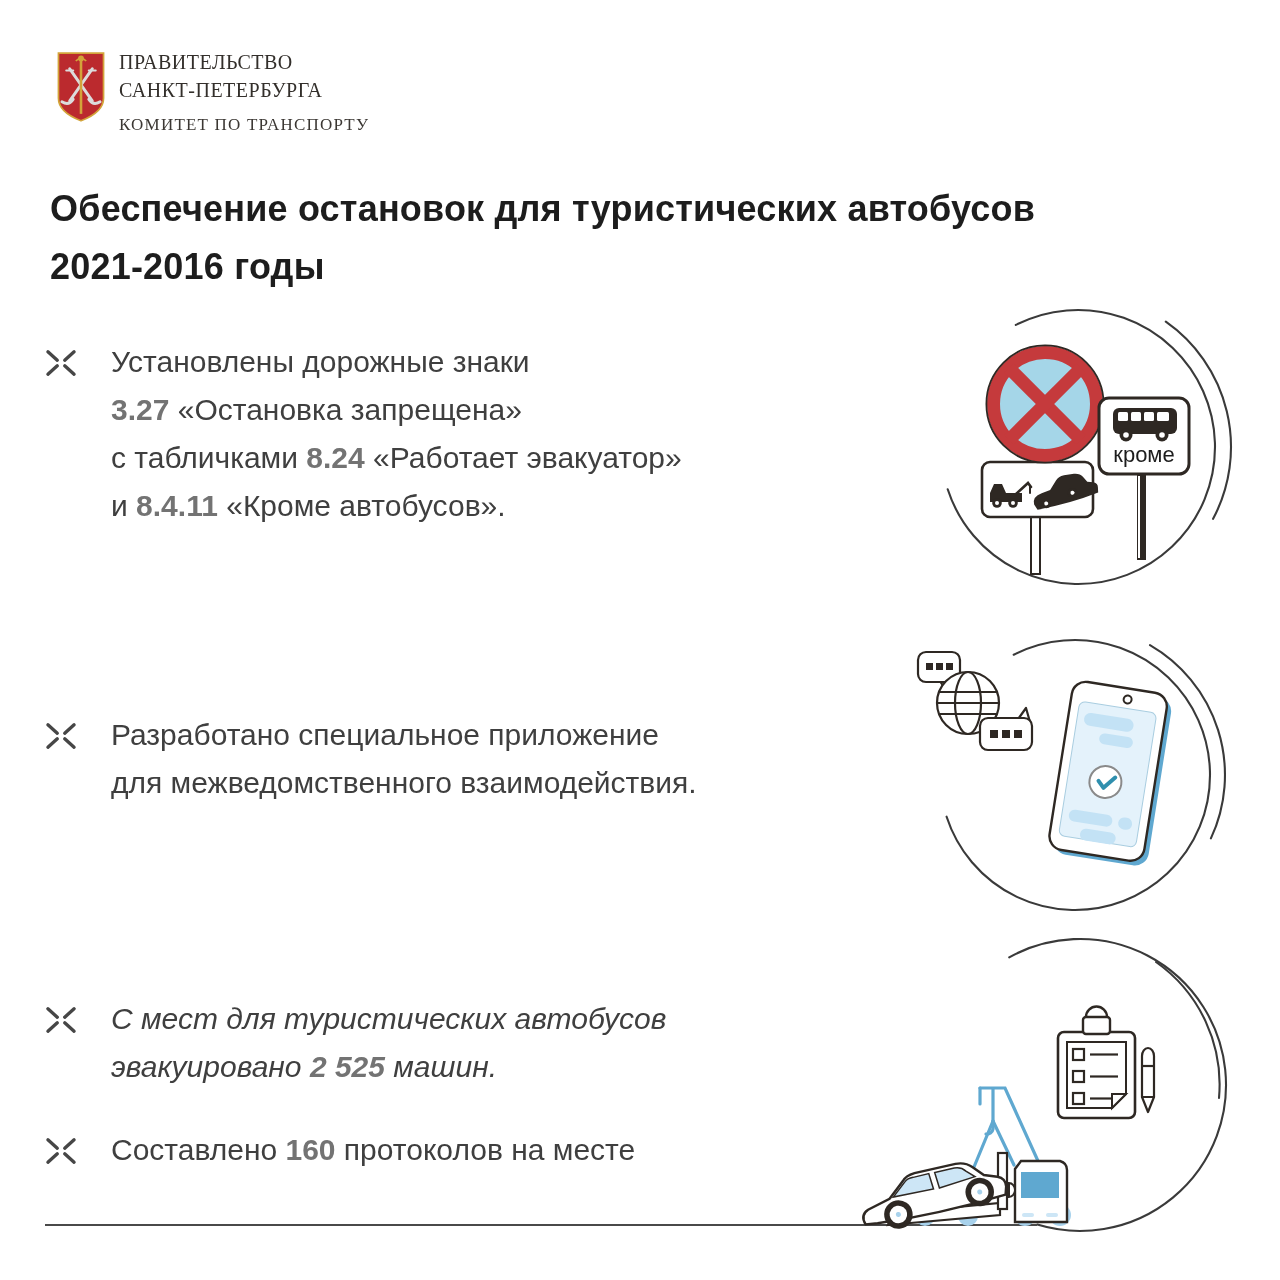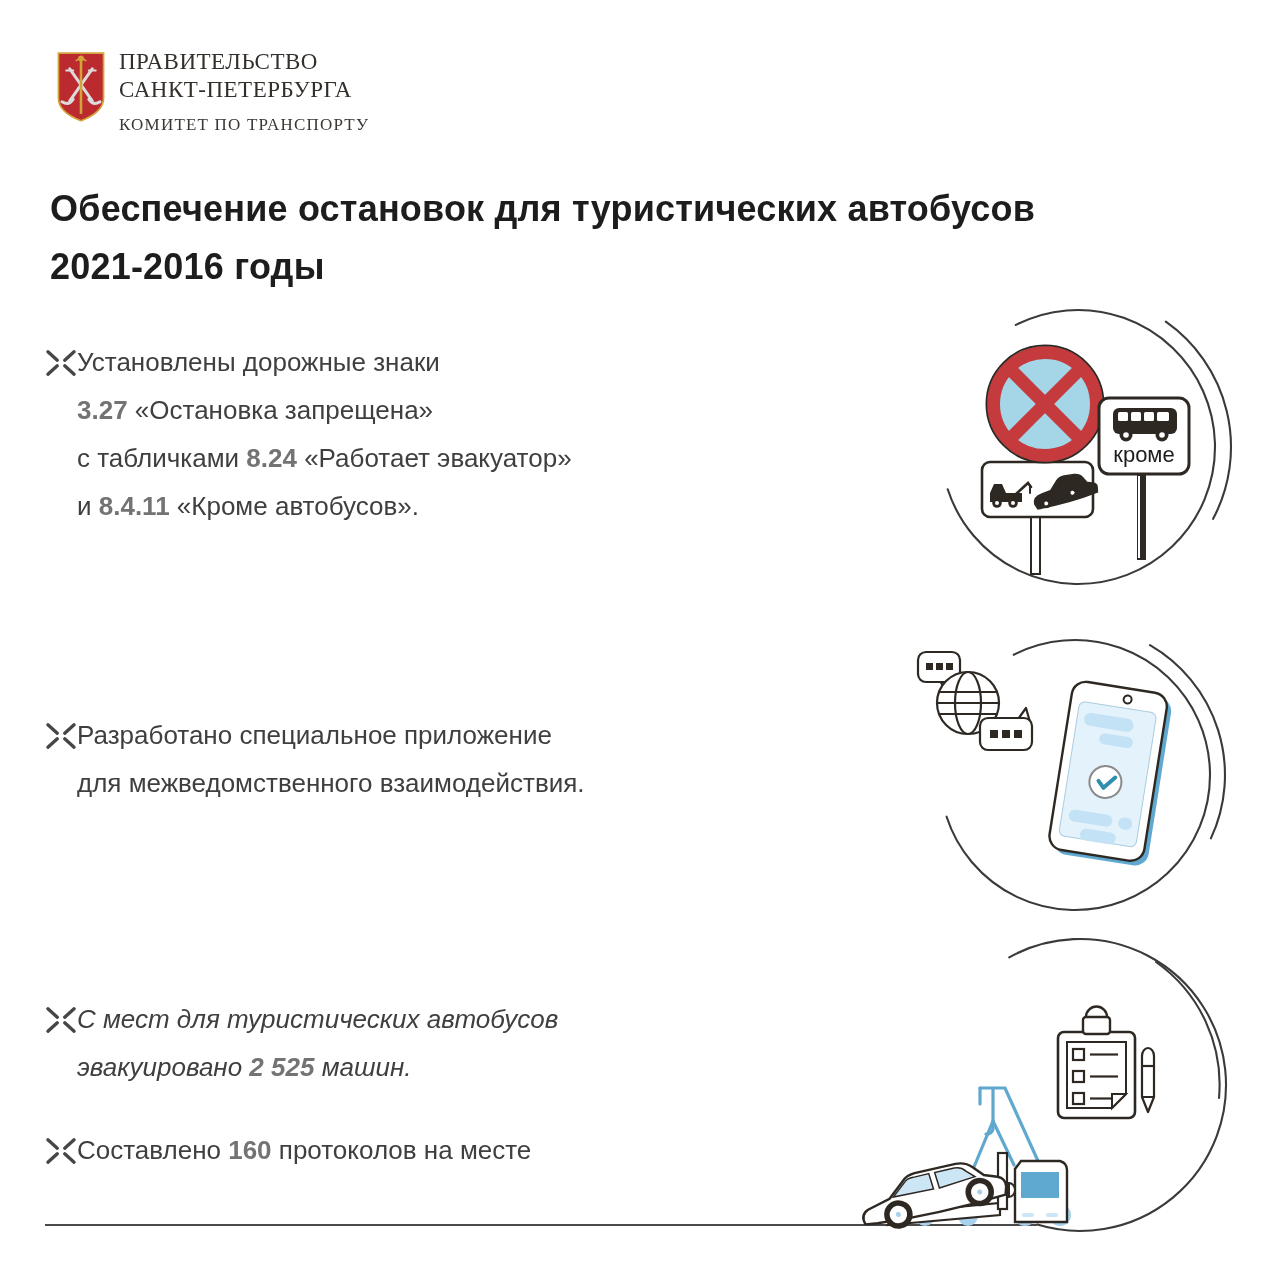--- a/index.html
+++ b/index.html
@@ -4,31 +4,31 @@
 <style>
   html,body{margin:0;padding:0;background:#ffffff;}
   .page{
     position:relative;width:1280px;height:1280px;background:#ffffff;overflow:hidden;
     font-family:"Liberation Sans","DejaVu Sans",sans-serif;color:var(--text-body,#3f3f3f);
   }
   
   .gov-logo{position:absolute;left:55px;top:46px;display:flex;align-items:flex-start;}
   .crest{width:52px;height:82px;}
   .gov-text{margin-left:12px;padding-top:2px;font-family:"Liberation Serif","DejaVu Serif",serif;}
-  .gov-line{font-size:23px;line-height:28px;letter-spacing:0.5px;color:#332f2b;}
+  .gov-line{font-size:20px;line-height:28px;letter-spacing:0.5px;color:#332f2b;}
   .gov-dept{font-size:17px;line-height:22px;letter-spacing:1.2px;color:#3b3733;margin-top:10px;}
   
   .title{
     position:absolute;left:50px;top:180px;width:1160px;margin:0;
     font-size:36px;line-height:58px;font-weight:700;letter-spacing:0.2px;color:var(--text-dark,#1d1d1d);
   }
   
   .bullet{position:absolute;left:45px;display:flex;align-items:flex-start;}
   .bullet-icon{width:32px;height:28px;margin-top:11px;flex:none;}
-  .bullet-text{margin-left:0;font-size:26px;line-height:48px;color:var(--text-body,#3f3f3f);}
+  .bullet-text{margin-left:34px;font-size:30px;line-height:48px;color:var(--text-body,#3f3f3f);}
   .bullet-text .strong{font-weight:700;color:#737373;}
   .b1{top:338px;}
   .b2{top:711px;}
   .b3{top:995px;font-style:italic;}
   .b4{top:1126px;}
   
   .illu{position:absolute;}
   .illu1{left:920px;top:288px;width:320px;height:330px;}
   .illu2{left:880px;top:612px;width:360px;height:330px;}
   .illu3{left:40px;top:925px;width:1210px;height:330px;}

